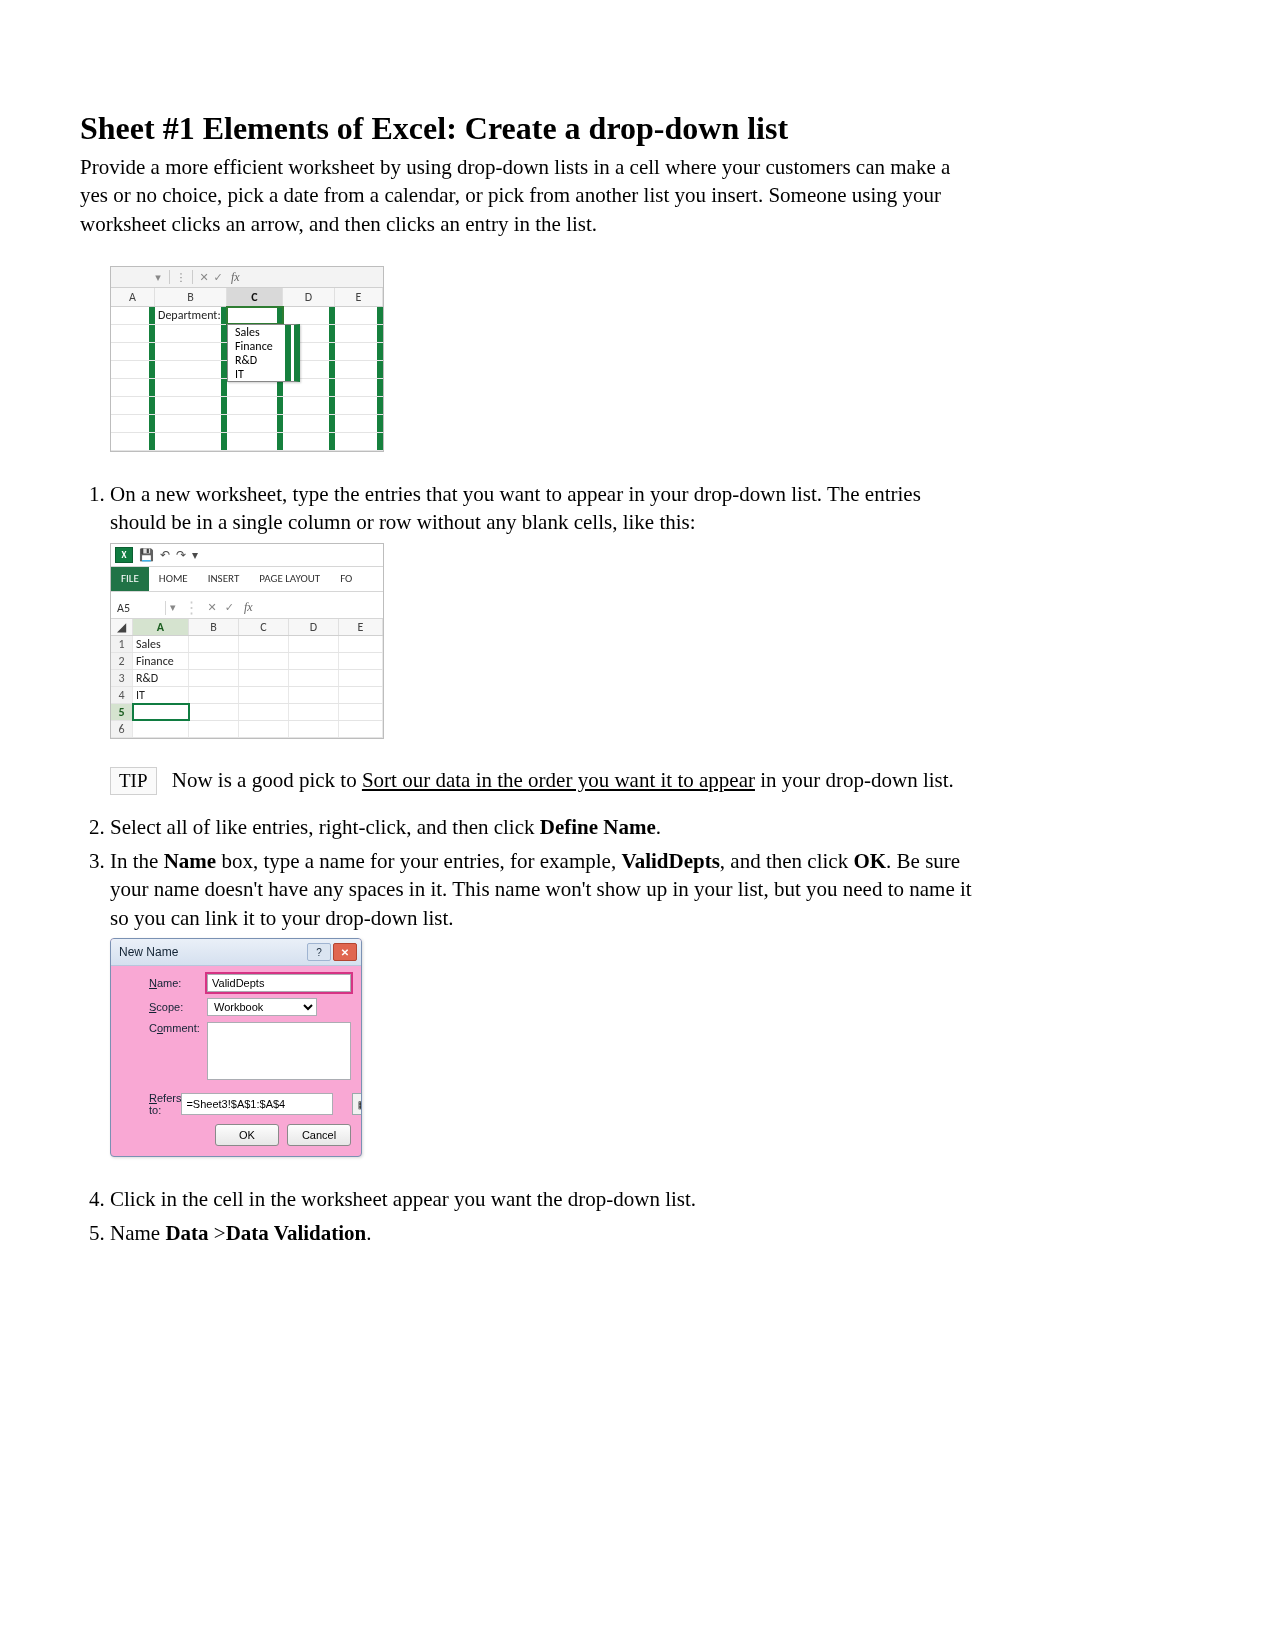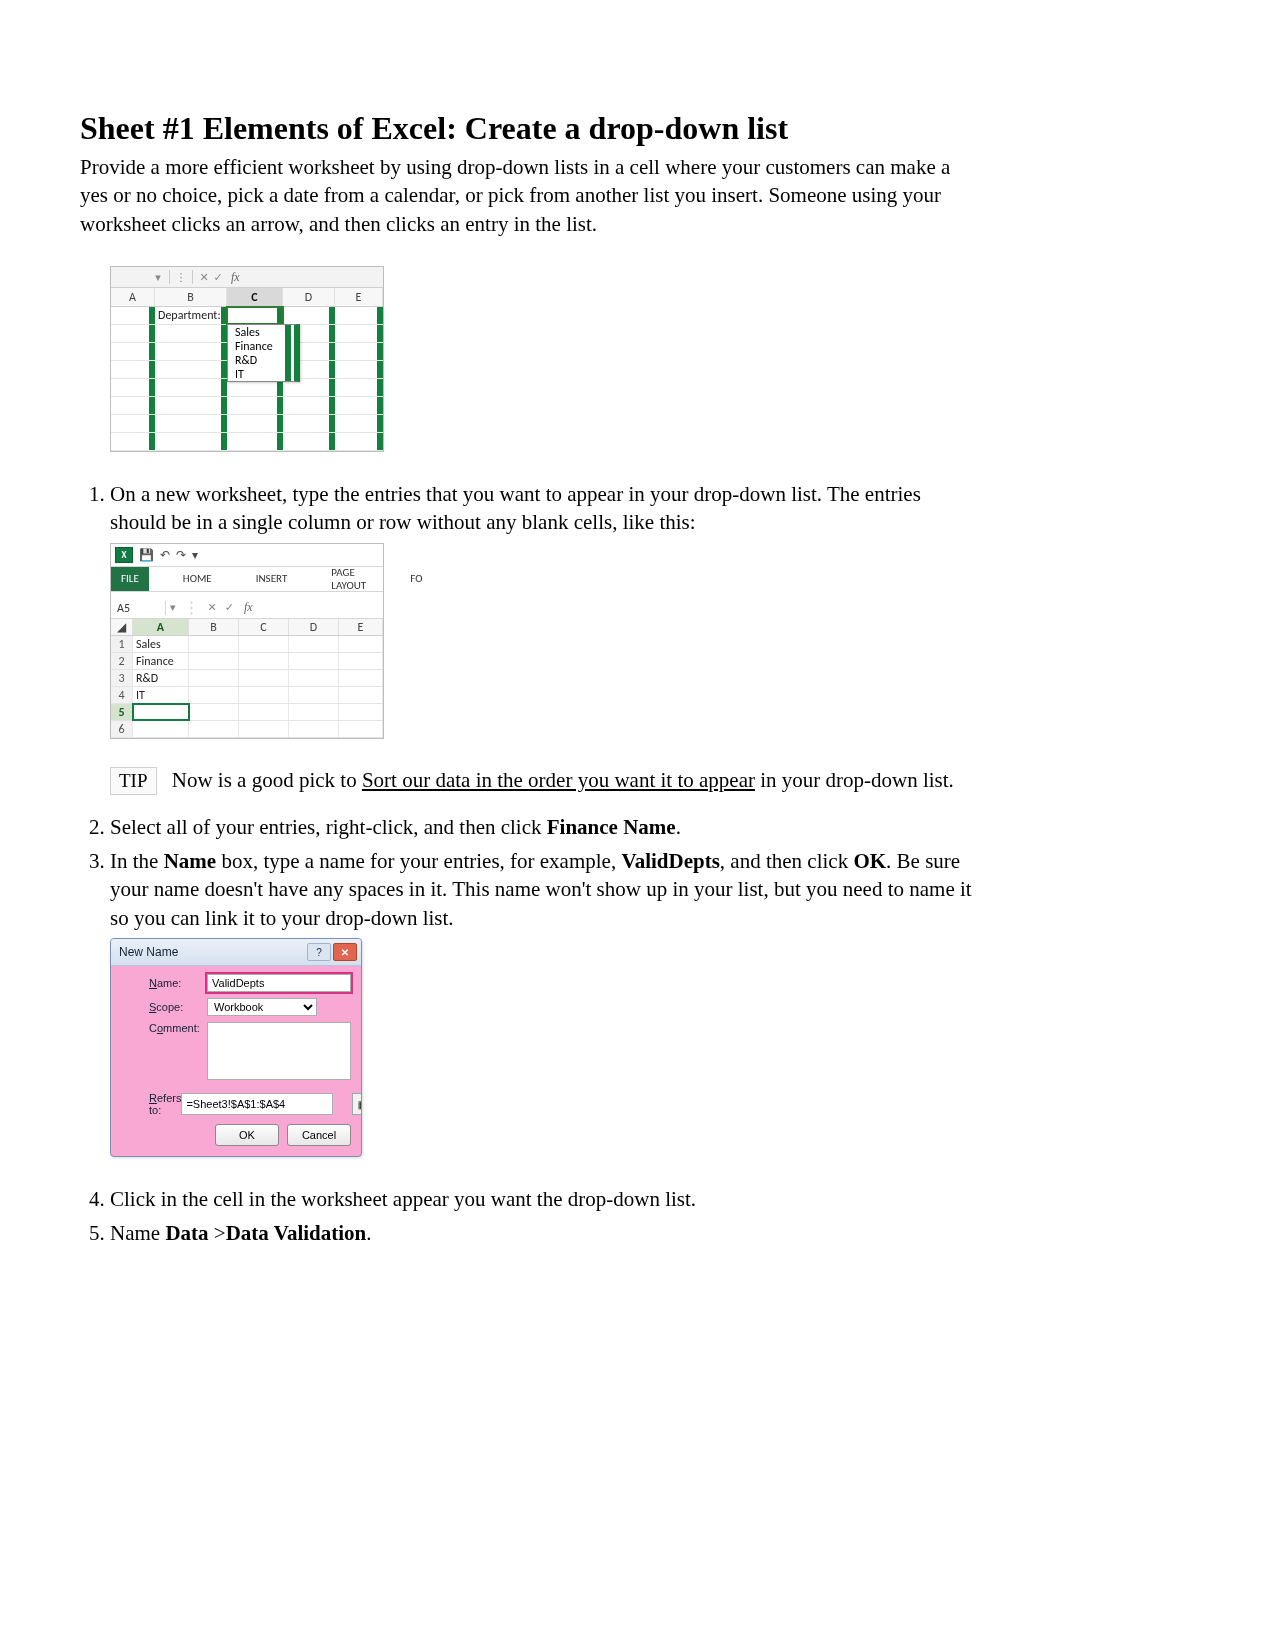--- a/index.html
+++ b/index.html
@@ -169,21 +169,20 @@
     text-align: center;
     line-height: 14px;
     border: 1px solid #0b5e31;
   }
   .fig2 .qic { font-size: 12px; color: #4a4a4a; }
   .fig2 .tabs {
     display: flex;
     height: 24px;
     align-items: stretch;
     border-bottom: 1px solid #d6d6d6;
-    gap: 24px;
   }
   .fig2 .tab {
     font-size: 11px;
     color: #333;
     padding: 0 10px;
     display: flex; align-items: center;
   }
   .fig2 .tab.file {
     background: #217346;
     color: #fff;
@@ -553,21 +552,21 @@
     </div>
   </div>
 
   <div class="tip-line">
     <span class="tip-label">TIP</span>
     <span>Now is a good pick to </span><span class="underline">Sort our data in the order you want it to appear</span><span> in your drop-down list.</span>
   </div>
 
   <ol class="steps" start="2">
     <li>
-      <span>Select all of your entries, right-click, and then click </span><span class="strong">Finance Name</span><span>.</span>
+      <span>Select all of like entries, right-click, and then click </span><span class="strong">Define Name</span><span>.</span>
     </li>
     <li>
       <span>In the </span><span class="strong">Name</span><span> box, type a name for your entries, for example, </span><span class="strong">ValidDepts</span><span>, and then click </span><span class="strong">OK</span><span>. Be sure your name doesn't have any spaces in it. This name won't show up in your list, but you need to name it so you can link it to your drop-down list.</span>
     </li>
   </ol>
 
   <div class="fig">
     <div class="fig3">
       <div class="titlebar">
         <span>New Name</span>

